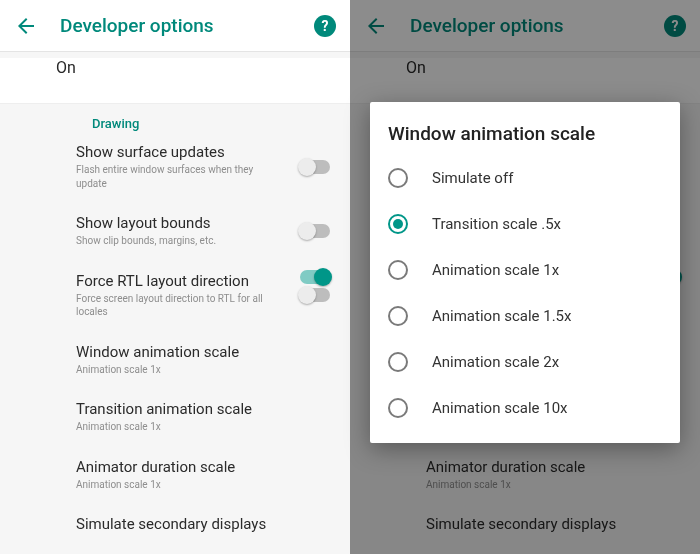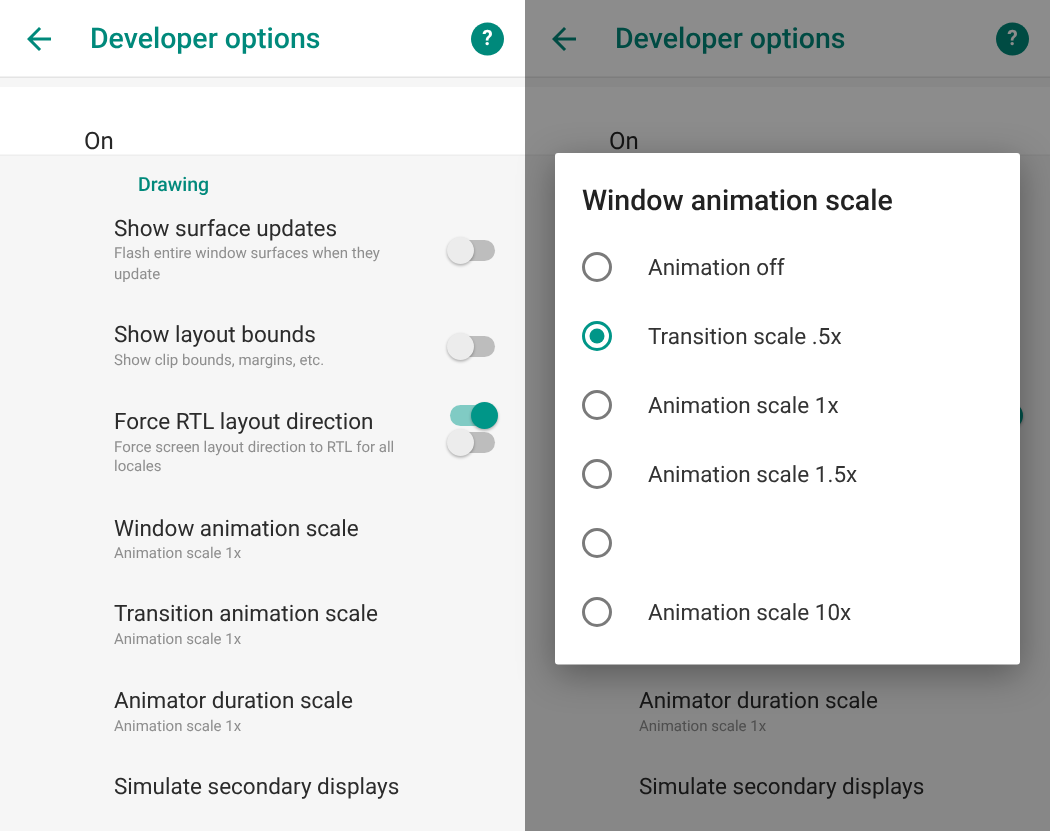--- a/index.html
+++ b/index.html
@@ -40,21 +40,21 @@
 }
 .help {
   width: 22px; height: 22px; border-radius: 50%;
   background: #00897b; color: #fff; display: flex; align-items: center; justify-content: center;
   font-size: 14px; font-weight: 700;
 }
 .mainrow {
   height: 46px;
   background: #fff;
   margin-top: 6px;
-  display: flex; align-items: flex-end;
+  display: flex; align-items: flex-start;
   padding: 0 18px 0 56px;
   border-bottom: 1px solid #eee;
 }
 .mainrow .label { font-size: 16px; color: #272727; flex: 1; }
 .section {
   padding-left: 56px;
   padding-top: 12px;
   font-size: 13px;
   font-weight: 500;
   color: #00897b;
@@ -231,36 +231,37 @@
       </div>
     </div>
 
   <div class="dimlayer"></div>
 
   <div class="dialog">
     <div class="dlgtitle">Window animation scale</div>
     <div id="dialog-options">
         <div class="radioitem">
           <span class="radio"></span>
-          <span class="rlabel">Animation off</span>
+          <span class="rlabel">Simulate off</span>
         </div>
         <div class="radioitem selected">
           <span class="radio"></span>
           <span class="rlabel">Transition scale .5x</span>
         </div>
         <div class="radioitem">
           <span class="radio"></span>
           <span class="rlabel">Animation scale 1x</span>
         </div>
         <div class="radioitem">
           <span class="radio"></span>
           <span class="rlabel">Animation scale 1.5x</span>
         </div>
         <div class="radioitem">
           <span class="radio"></span>
+          <span class="rlabel">Animation scale 2x</span>
         </div>
         <div class="radioitem">
           <span class="radio"></span>
           <span class="rlabel">Animation scale 10x</span>
         </div>
       </div>
   </div>
 </div>
 
 </body></html>

